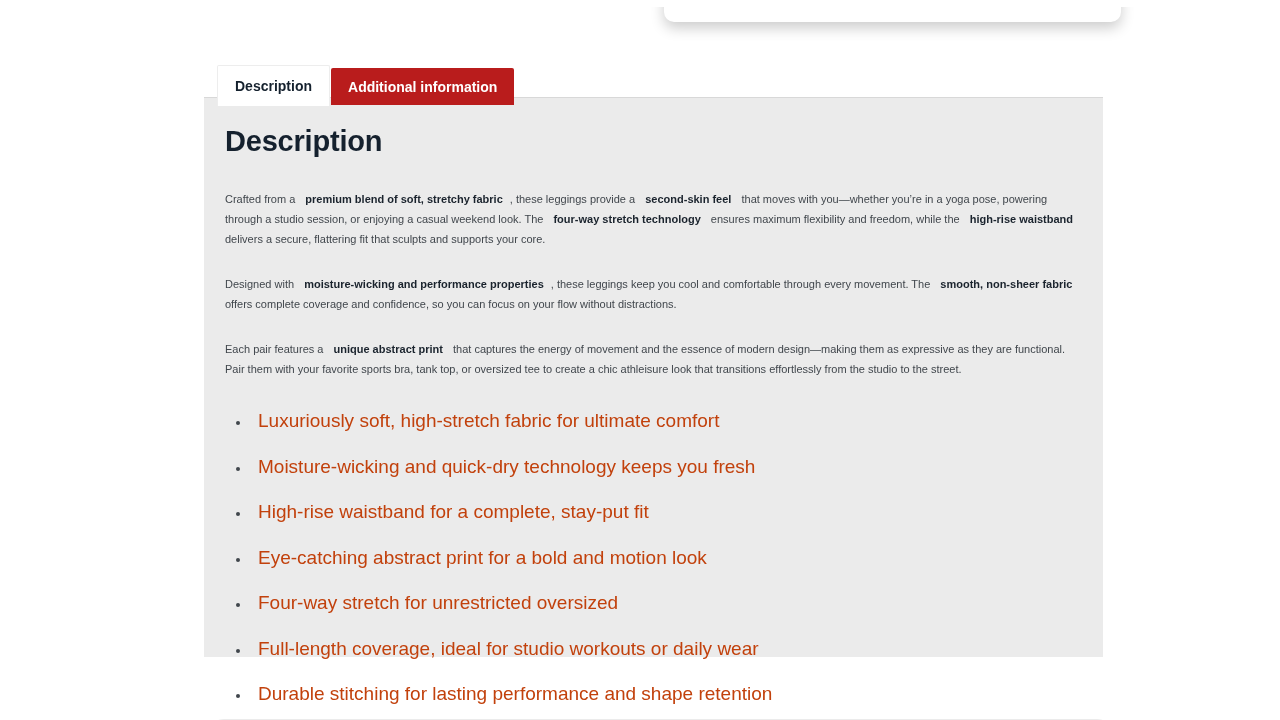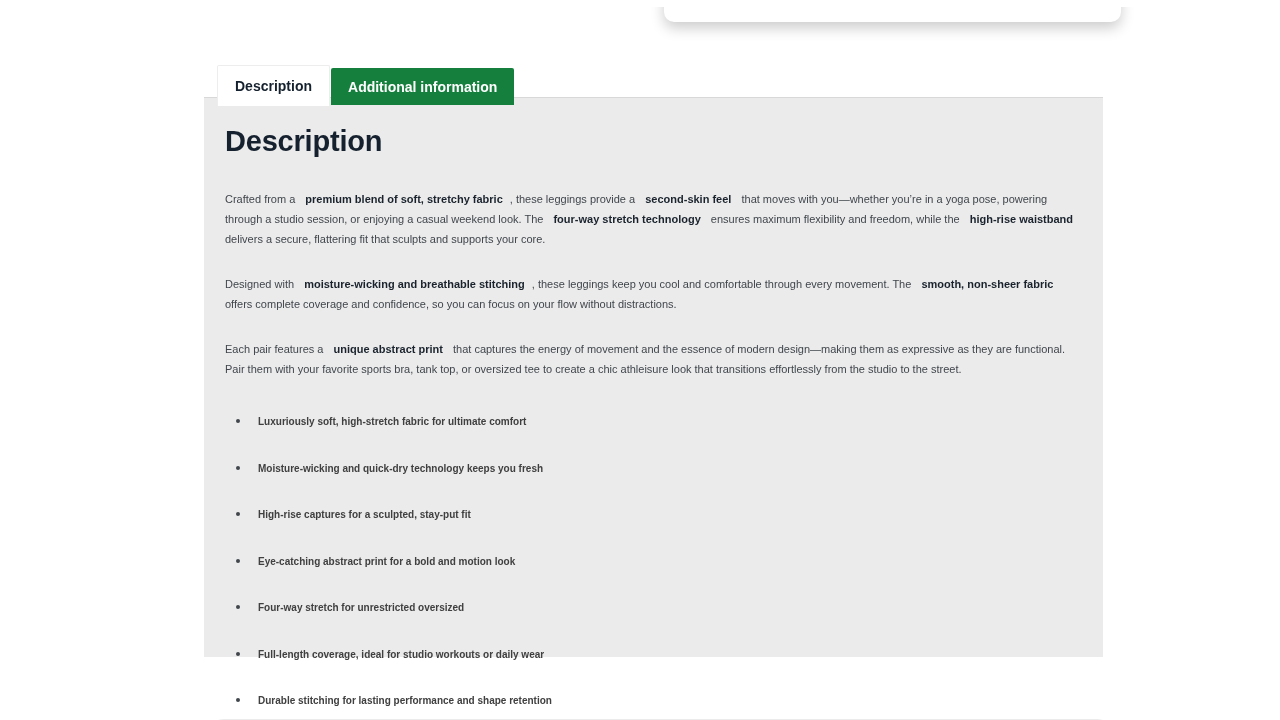--- a/index.html
+++ b/index.html
@@ -15,21 +15,21 @@
     box-shadow: 0 6px 14px rgba(0,0,0,0.20);
   }
 
   .tabs {
     position: absolute; left: 196px; top: 44px;
     display: flex; align-items: flex-end; gap: 1px; z-index: 3;
   }
   .tab {
     height: 37px; display: flex; align-items: center; padding: 0 17px;
     font-size: 14px; font-weight: bold; cursor: pointer;
-    background: #15803d; color: #ffffff; border-radius: 2px 2px 0 0;
+    background: #b91c1c; color: #ffffff; border-radius: 2px 2px 0 0;
     white-space: nowrap;
   }
   .tab.active {
     background: #ffffff; color: #15212e; height: 41px;
     border: 1px solid #ededed; border-bottom: none;
     margin-bottom: -1px; z-index: 4;
   }
 
   .panel {
     position: absolute; left: 190px; top: 83px; width: 899px; height: 560px;
@@ -41,23 +41,22 @@
     margin: 5px 0 17px 0; letter-spacing: -0.2px;
   }
   .panel p {
     font-size: 11px; line-height: 20px; color: #40464c;
     margin: 0 0 11px 0;
   }
   .panel strong { color: #1a232d; }
   .panel p.features-label { margin: 2px 0 11px 0; }
   .panel ul { margin: 0 0 11px 0; padding-left: 33px; }
   .panel li {
-    font-size: 10px; line-height: 20px; color: #404040;
+    font-size: 19px; line-height: 20px; color: #c2410c;
     margin-bottom: 11.5px;
-    font-weight: bold;
   }
   .panel li::marker { color: #40464c; font-size: 13px; }
 
   
   .bottom-section-edge {
     position: absolute; left: 190px; top: 705px; width: 913px; height: 20px;
     background: #ebebeb; border-radius: 22px 22px 0 0;
   }
 </style>
 </head>
@@ -69,28 +68,28 @@
 
   <div class="tabs">
     <div class="tab active">Description</div>
     <div class="tab">Additional information</div>
   </div>
 
   <div class="panel">
     <h2>Description</h2>
 
     <p>Crafted from a <strong>premium blend of soft, stretchy fabric</strong>, these leggings provide a <strong>second-skin feel</strong> that moves with you—whether you’re in a yoga pose, powering through a studio session, or enjoying a casual weekend look. The <strong>four-way stretch technology</strong> ensures maximum flexibility and freedom, while the <strong>high-rise waistband</strong> delivers a secure, flattering fit that sculpts and supports your core.</p>
-    <p>Designed with <strong>moisture-wicking and breathable stitching</strong>, these leggings keep you cool and comfortable through every movement. The <strong>smooth, non-sheer fabric</strong> offers complete coverage and confidence, so you can focus on your flow without distractions.</p>
+    <p>Designed with <strong>moisture-wicking and performance properties</strong>, these leggings keep you cool and comfortable through every movement. The <strong>smooth, non-sheer fabric</strong> offers complete coverage and confidence, so you can focus on your flow without distractions.</p>
     <p>Each pair features a <strong>unique abstract print</strong> that captures the energy of movement and the essence of modern design—making them as expressive as they are functional. Pair them with your favorite sports bra, tank top, or oversized tee to create a chic athleisure look that transitions effortlessly from the studio to the street.</p>
 
 
     <ul>
       <li>Luxuriously soft, high-stretch fabric for ultimate comfort</li>
       <li>Moisture-wicking and quick-dry technology keeps you fresh</li>
-      <li>High-rise captures for a sculpted, stay-put fit</li>
+      <li>High-rise waistband for a complete, stay-put fit</li>
       <li>Eye-catching abstract print for a bold and motion look</li>
       <li>Four-way stretch for unrestricted oversized</li>
       <li>Full-length coverage, ideal for studio workouts or daily wear</li>
       <li>Durable stitching for lasting performance and shape retention</li>
     </ul>
 
   </div>
 
   <div class="bottom-section-edge"></div>
 

